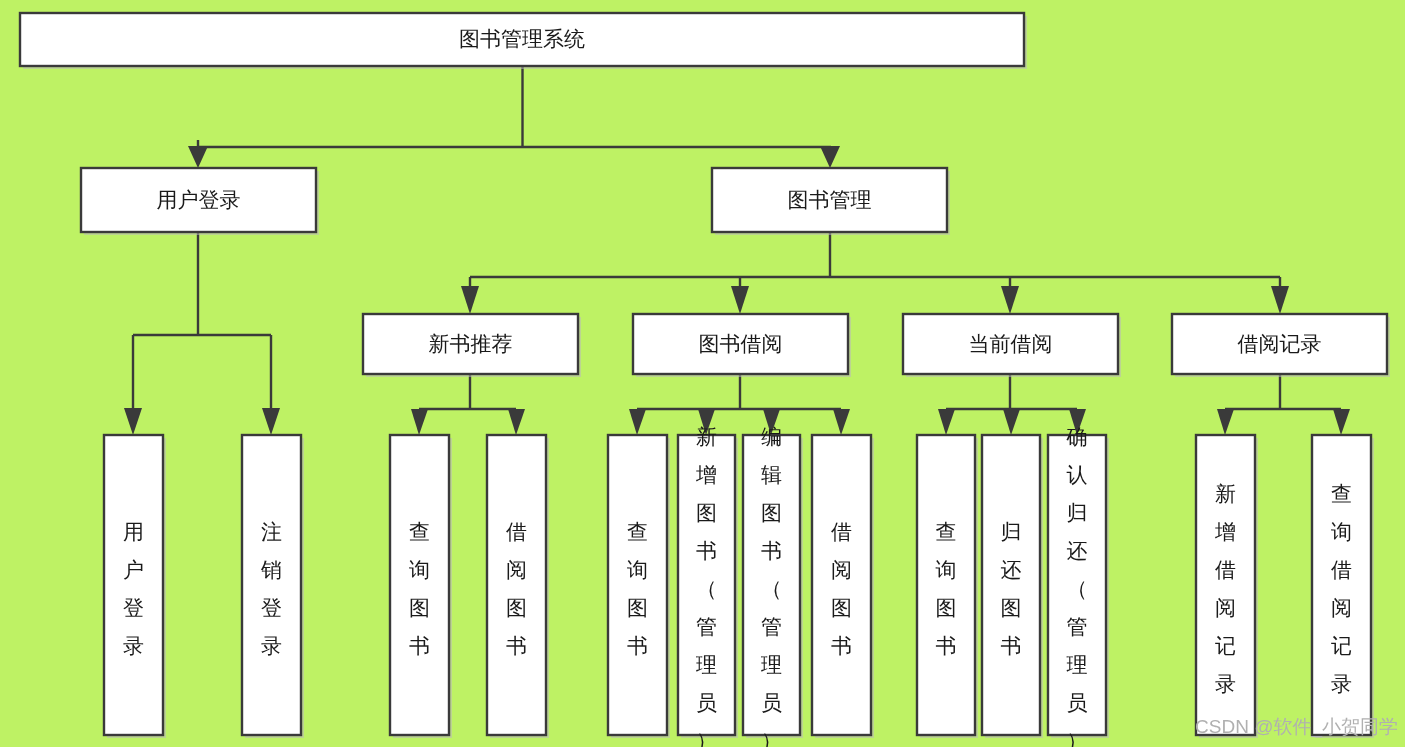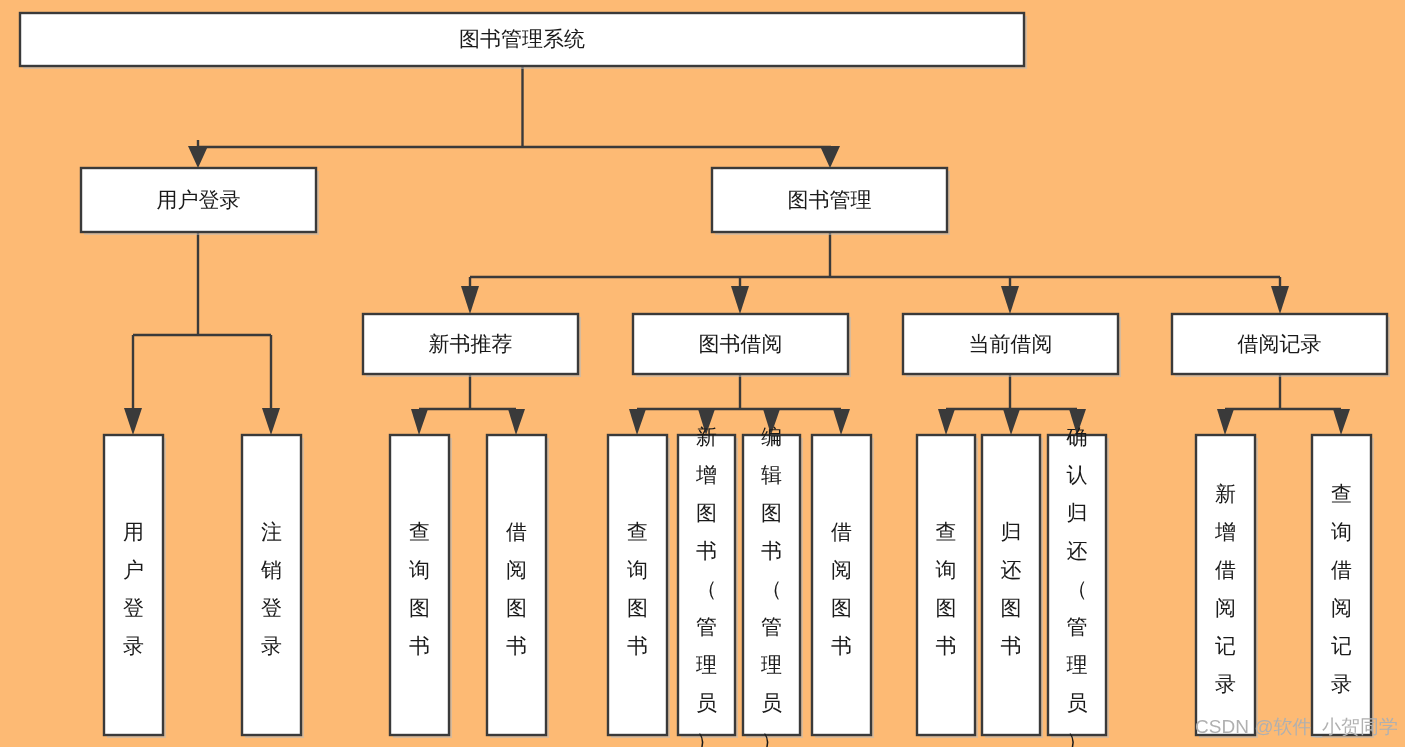--- a/index.html
+++ b/index.html
@@ -8,21 +8,21 @@
     padding: 0;
     background: #ffffff;
   }
   body {
     font-family: "Liberation Sans", "DejaVu Sans", sans-serif;
   }
   #diagram-root {
     position: relative;
     width: 1405px;
     height: 747px;
-    background: #fdba74;
+    background: #bef264;
     overflow: hidden;
   }
   svg.diagram-svg {
     position: absolute;
     left: 0;
     top: 0;
     width: 1405px;
     height: 747px;
     display: block;
   }

